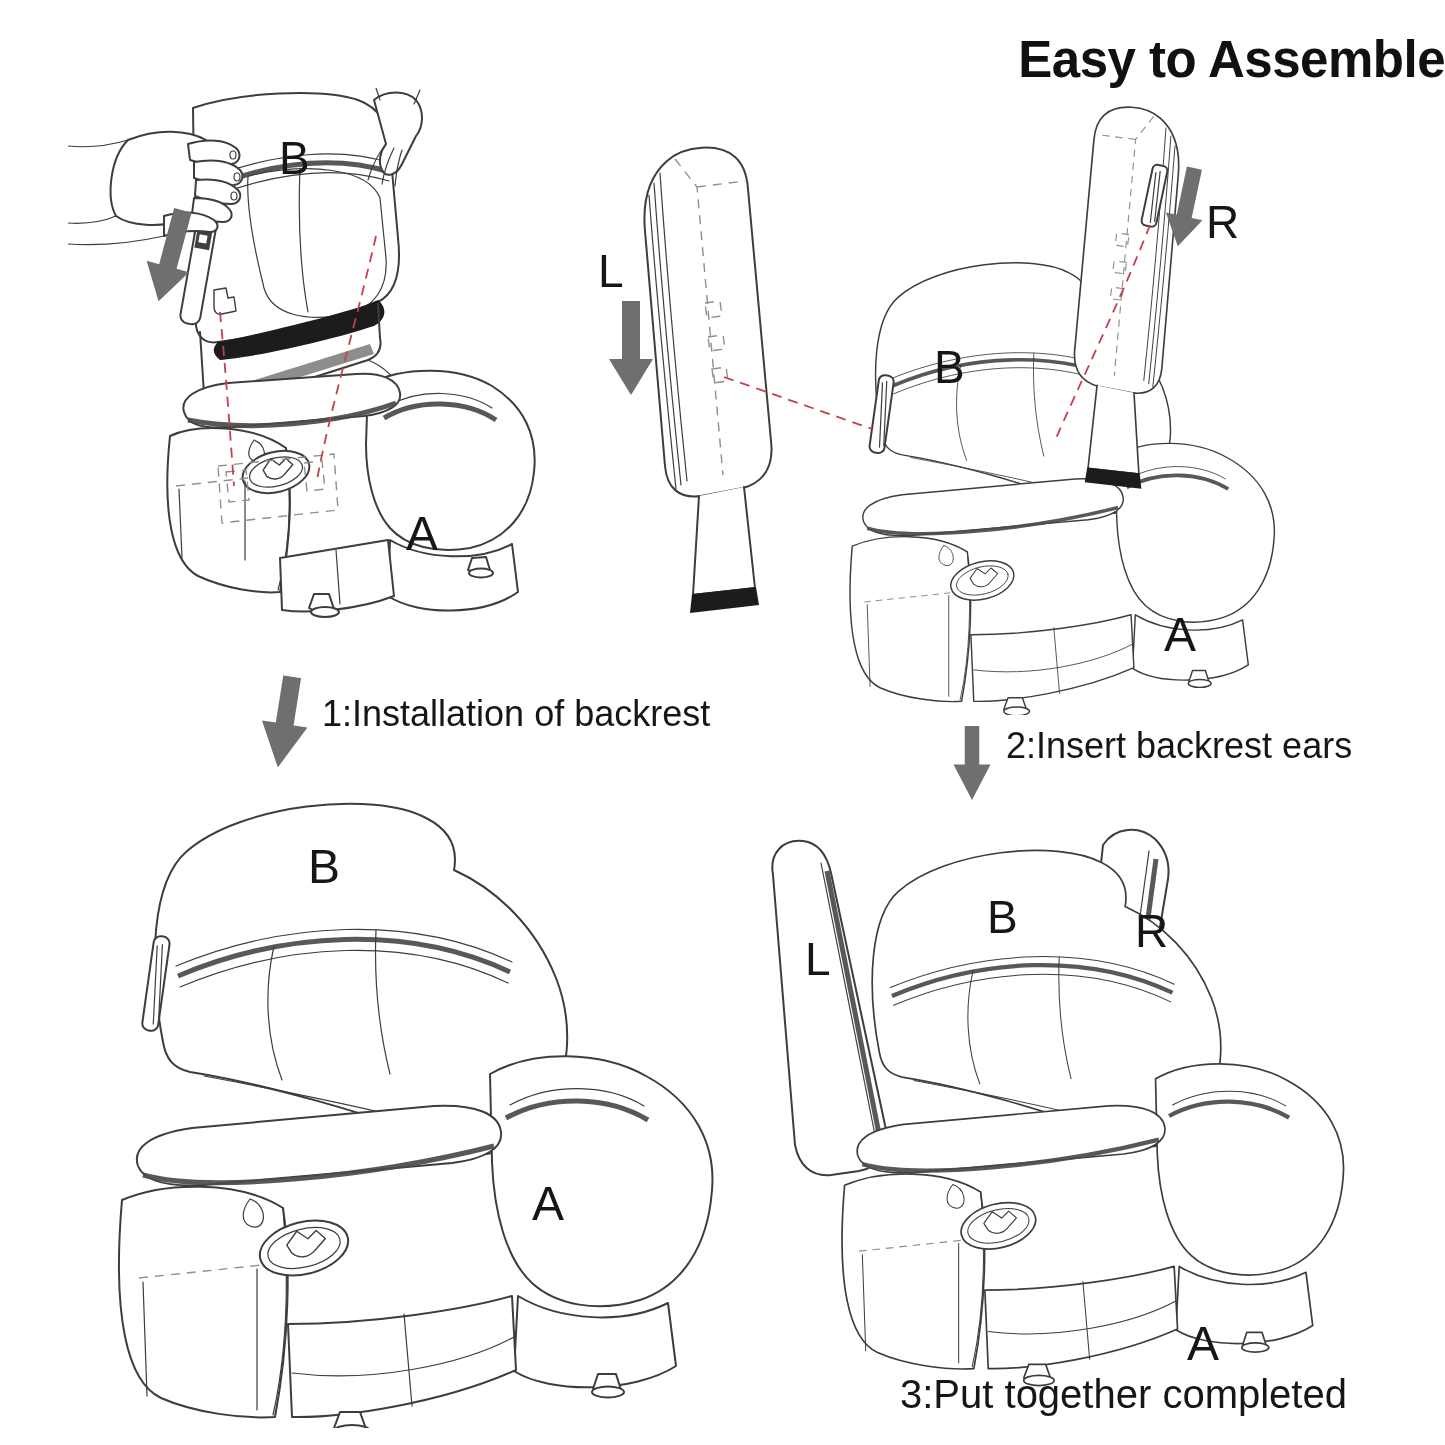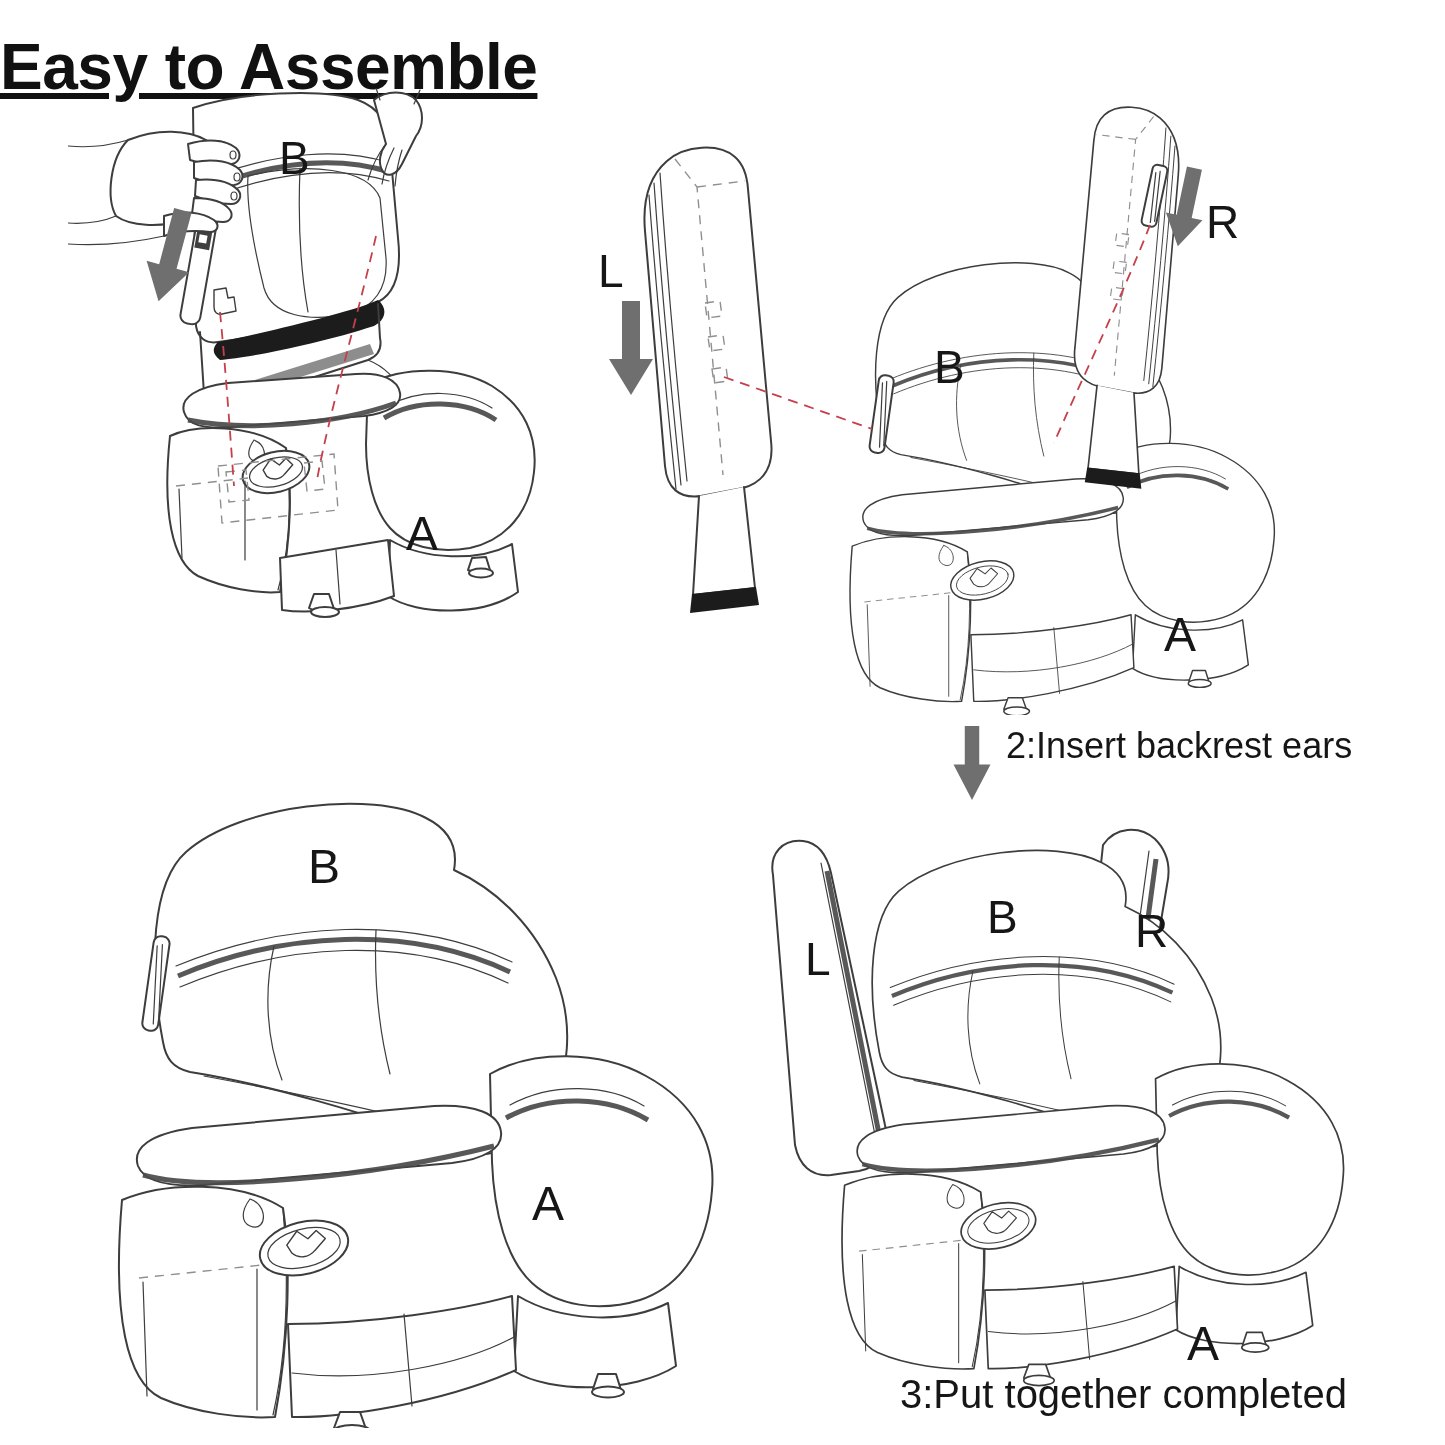--- a/index.html
+++ b/index.html
@@ -1,19 +1,19 @@
 <!DOCTYPE html>
 <html><head>
 <meta charset="utf-8">
 <style>
   html,body{margin:0;padding:0;background:#fff;}
   .canvas{position:relative;width:1445px;height:1445px;background:#ffffff;overflow:hidden;
           font-family:"Liberation Sans",sans-serif;color:#161616;}
-  .title{position:absolute;top:30px;left:0;right:0;text-align:left;
-         font-size:64px;font-weight:bold;letter-spacing:-0.5px;color:#111;text-decoration:underline;}
+  .title{position:absolute;top:30px;left:0;right:0;text-align:right;
+         font-size:51px;font-weight:bold;letter-spacing:-0.5px;color:#111;}
   .panel{position:absolute;}
   .steprow{position:absolute;display:flex;align-items:flex-start;gap:14px;}
   .steptext{font-size:36px;color:#161616;white-space:nowrap;line-height:1.1;}
   .cap3{position:absolute;font-size:40px;color:#161616;white-space:nowrap;}
   
   .ln{fill:#ffffff;stroke:#3d3d3d;stroke-width:2;stroke-linejoin:round;stroke-linecap:round;}
   .lnn{fill:none;stroke:#3d3d3d;stroke-width:2;stroke-linecap:round;}
   .t{fill:none;stroke:#3d3d3d;stroke-width:1.2;stroke-linecap:round;}
   .pipe{fill:none;stroke:#4a4a4a;stroke-width:5;opacity:.92;}
   .dashg{fill:none;stroke:#8f8f8f;stroke-width:1.4;stroke-dasharray:9 7;}
@@ -158,20 +158,26 @@
       <ellipse class="ln" cx="413" cy="485" rx="12" ry="4.5"></ellipse>
     </g>
 
     <path class="dashr" d="M152,224 C158,286 162,344 166,398"></path>
     <path class="dashr" d="M308,148 C288,235 260,330 249,392"></path>
 
     <text class="plabel sm" x="211" y="86">B</text>
     <text class="plabel" x="338" y="462">A</text>
   </svg>
 
+  <div class="steprow" style="left:262px;top:676px;">
+    <svg width="46" height="92" viewBox="0 0 46 92" style="transform:rotate(9deg);">
+      <path class="arrow" d="M14,0 L32,0 L32,48 L46,48 L23,92 L0,48 L14,48 Z"></path>
+    </svg>
+    <span class="steptext" style="margin-top:18px;">1:Installation of backrest</span>
+  </div>
 
   <svg class="panel" style="left:570px;top:85px;" width="860" height="630" viewBox="0 0 860 630">
     <use href="#chair-full" transform="translate(225,158) scale(0.715)"></use>
 
     <g transform="rotate(8 311 330)">
       <rect class="ln" x="304" y="290" width="15" height="78" rx="6"></rect>
       <path class="t" d="M308,298 l6,64 M312,296 l6,64"></path>
     </g>
 
     <g transform="translate(67,60)">

